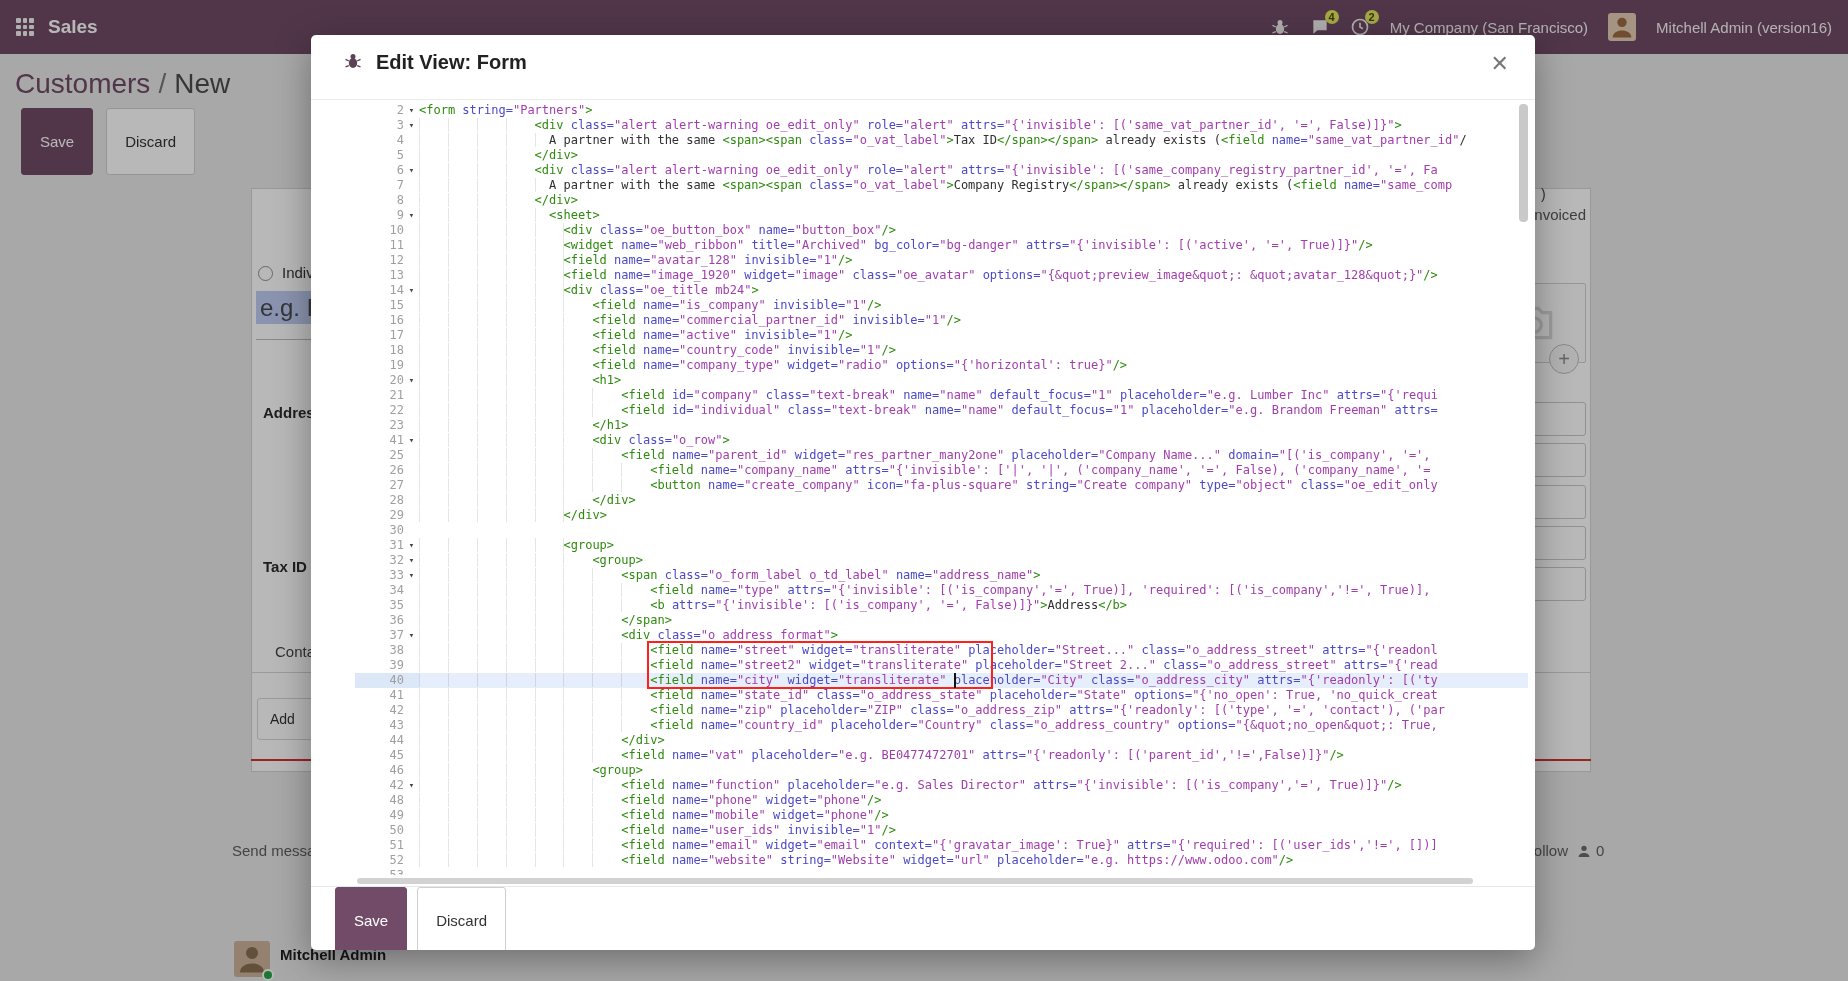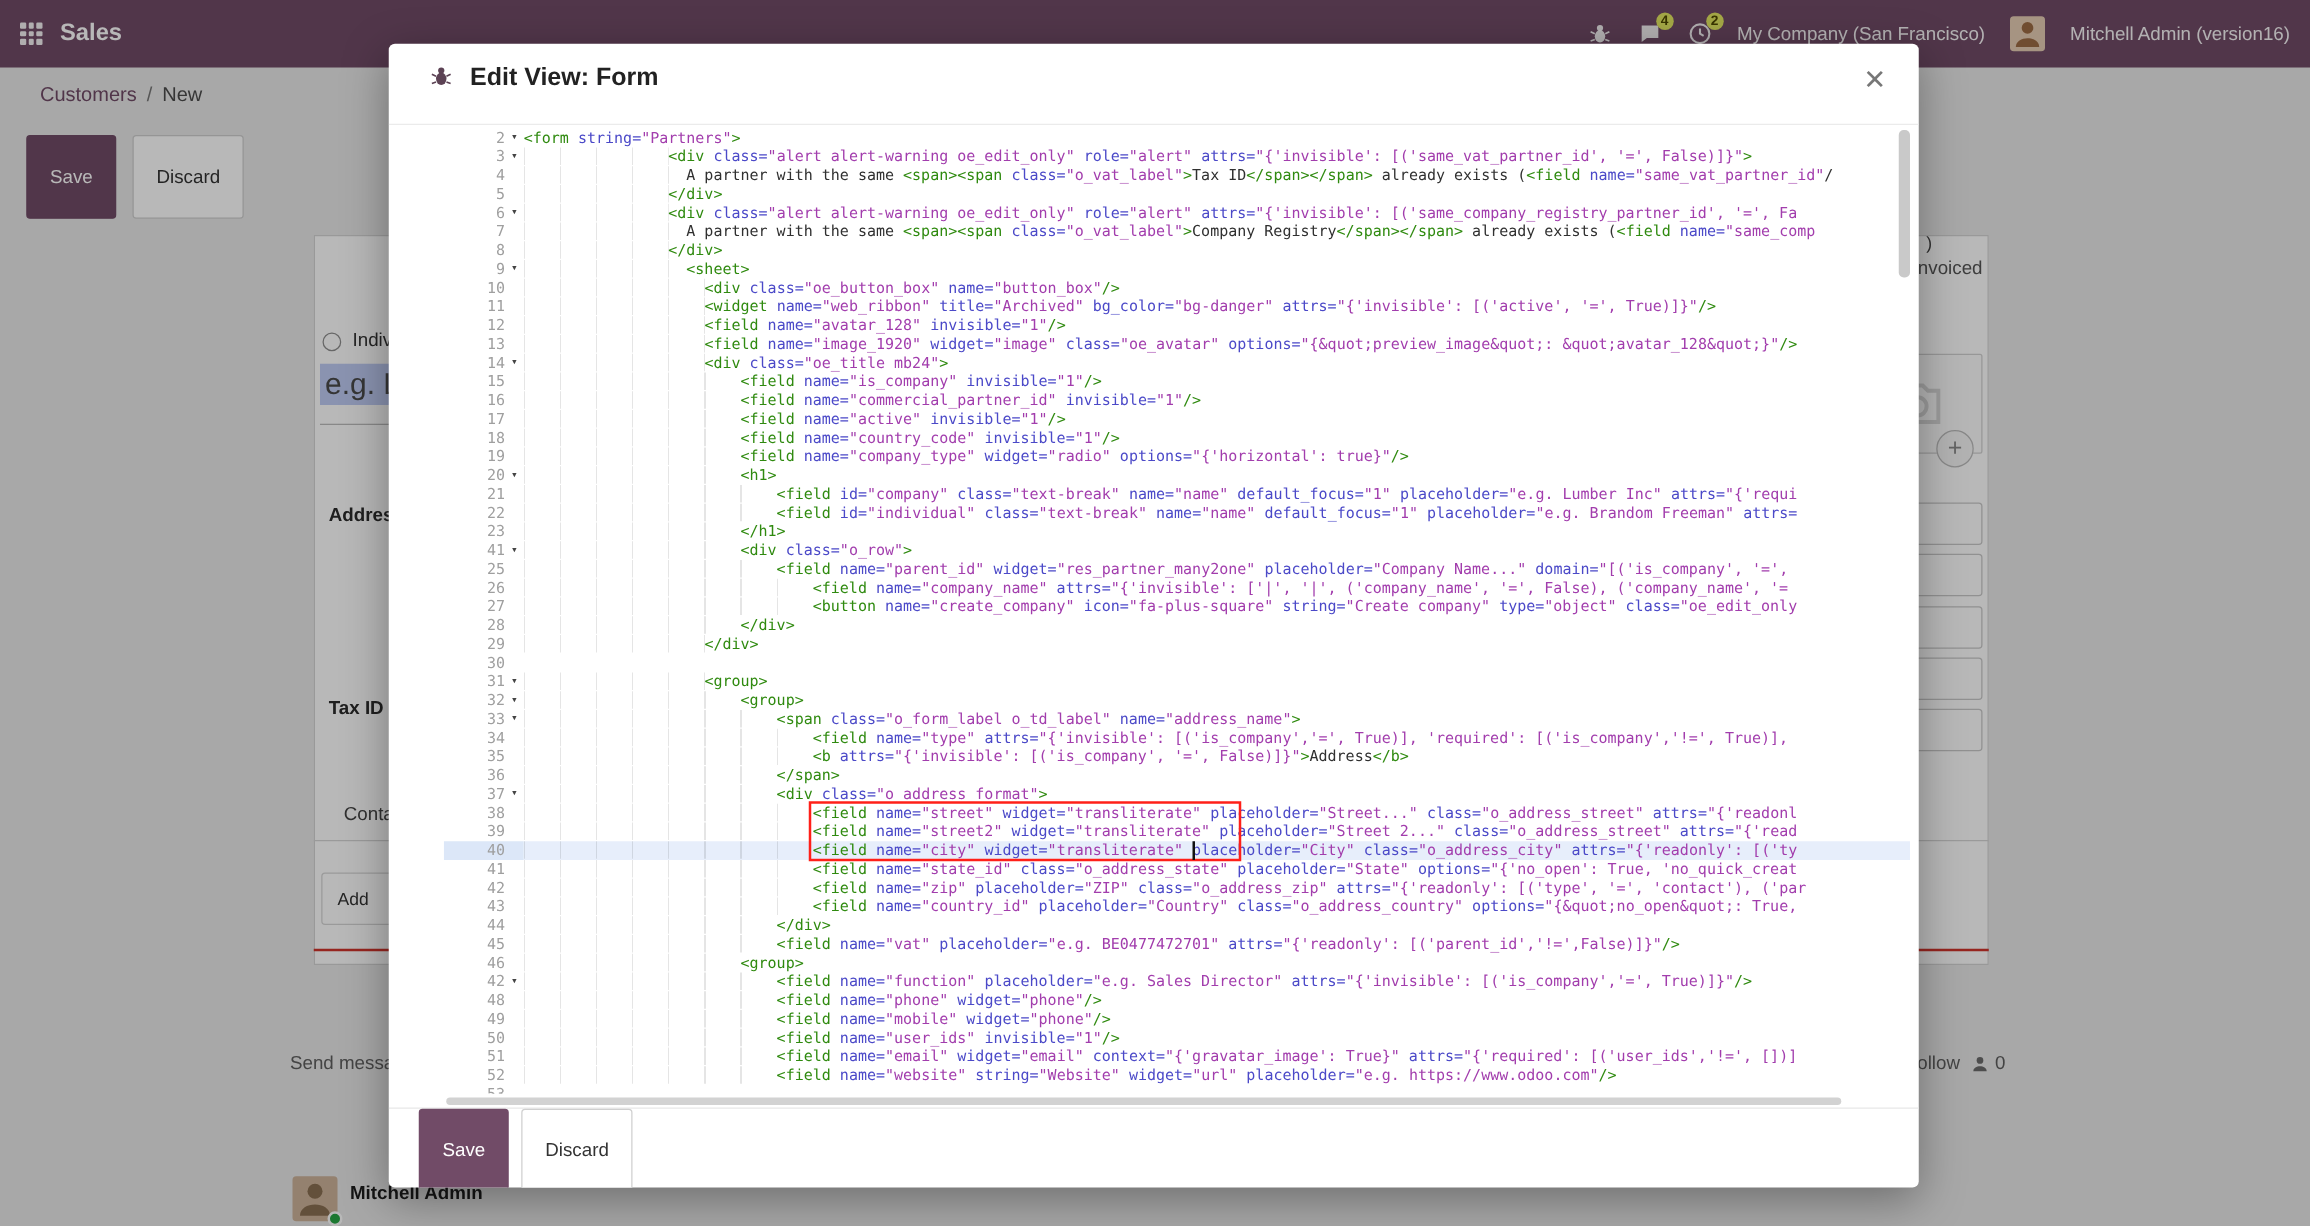--- a/index.html
+++ b/index.html
@@ -26,21 +26,21 @@
   .tray-icon{position:relative;color:rgba(255,255,255,.92);width:20px;height:20px;cursor:pointer}
   .tray-icon svg{width:100%;height:100%}
   .badge{position:absolute;top:-7px;right:-9px;background:var(--badge_bg);color:var(--badge_text);
          font-size:11px;font-weight:bold;line-height:14px;padding:0 4px;border-radius:8px}
   .company,.username{color:rgba(255,255,255,.95);font-size:15px;white-space:nowrap;cursor:pointer}
   .tb-avatar{width:28px;height:28px;border-radius:3px;background:#e7cdb4;overflow:hidden;cursor:pointer}
   .tb-avatar svg{width:100%;height:100%;fill:#9c6b44}
 
   
   .page{position:absolute;inset:0;z-index:0}
-  .breadcrumb{position:absolute;left:32px;top:68px;font-size:16px}
+  .breadcrumb{position:absolute;left:15px;top:68px;font-size:28px}
   .bc-link{color:var(--accent);cursor:pointer}
   .bc-sep{color:#777;margin:0 8px}
   .bc-cur{color:#4c4c4c}
   .pg-actions{position:absolute;left:21px;top:108px;display:flex;gap:13px}
   .btn{font-family:"Liberation Sans",sans-serif;font-size:15px;padding:24px 18px;border-radius:3px;
        border:1px solid #cfcfcf;background:#fff;color:#333;cursor:pointer}
   .btn.primary{background:var(--accent);border-color:var(--accent);color:#fff}
   .sheet-card{position:absolute;left:251px;top:188px;width:1340px;height:584px;background:#fff;border:1px solid #d5d5d5}
   .frag{position:absolute;white-space:nowrap}
   .stat-paren{left:1541px;top:186px;font-size:14px;color:#444}

